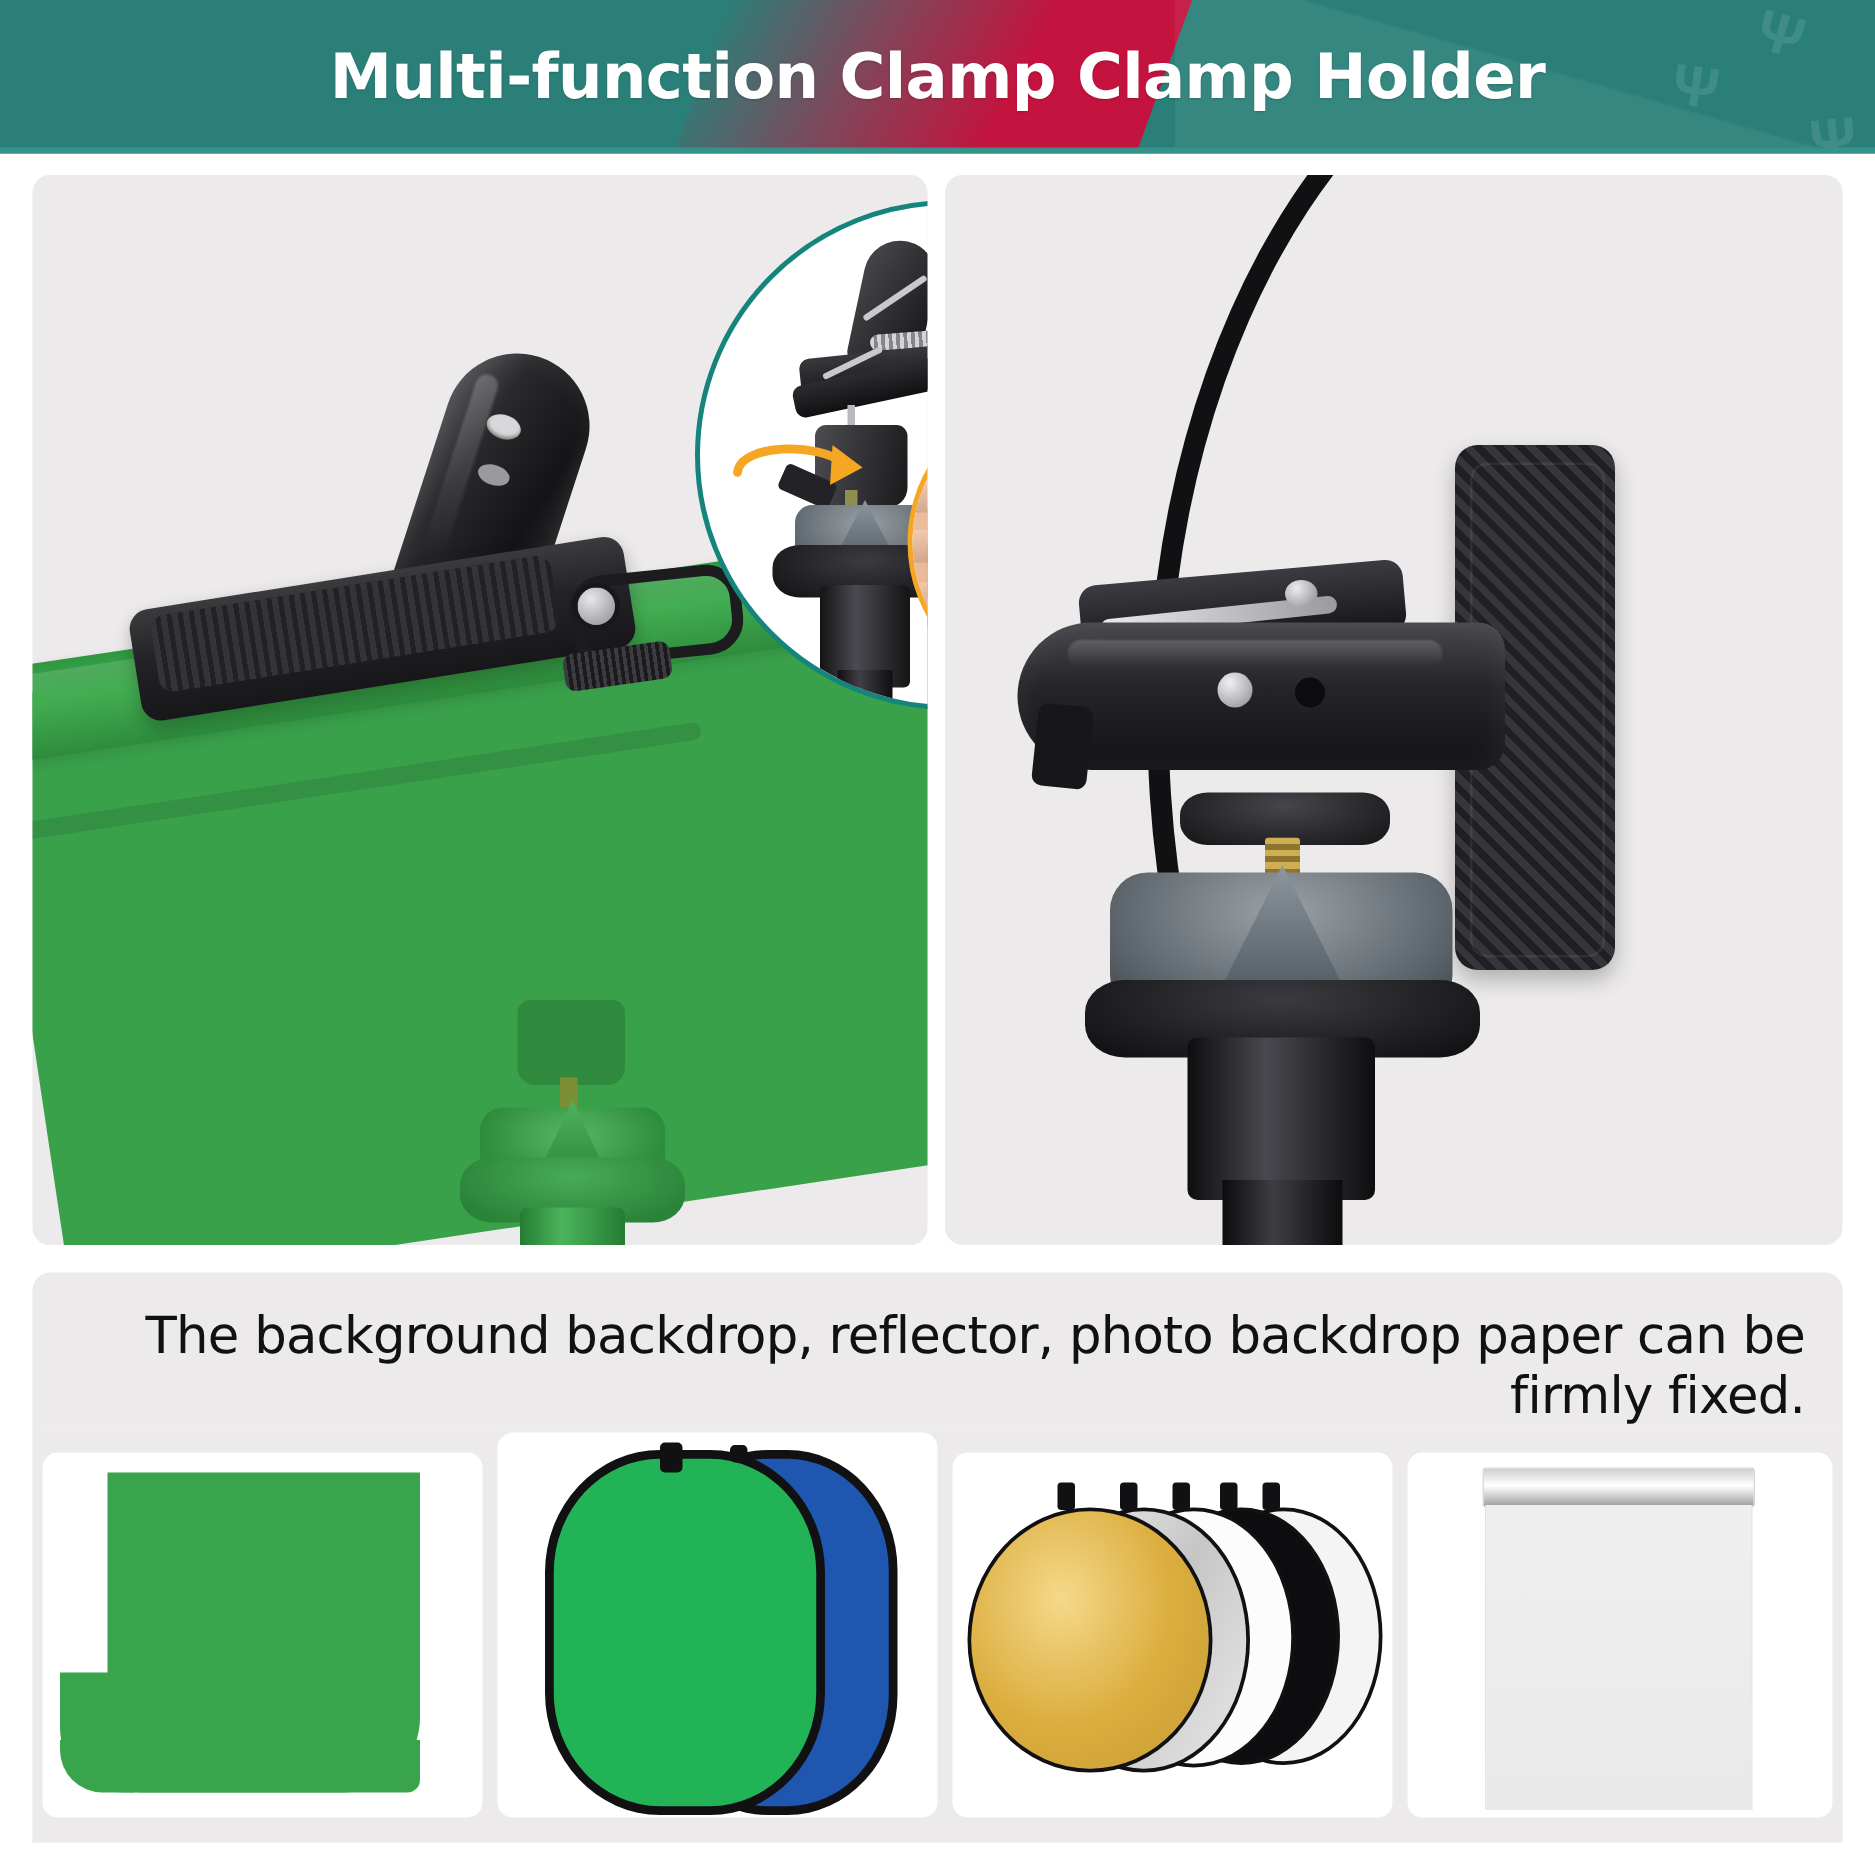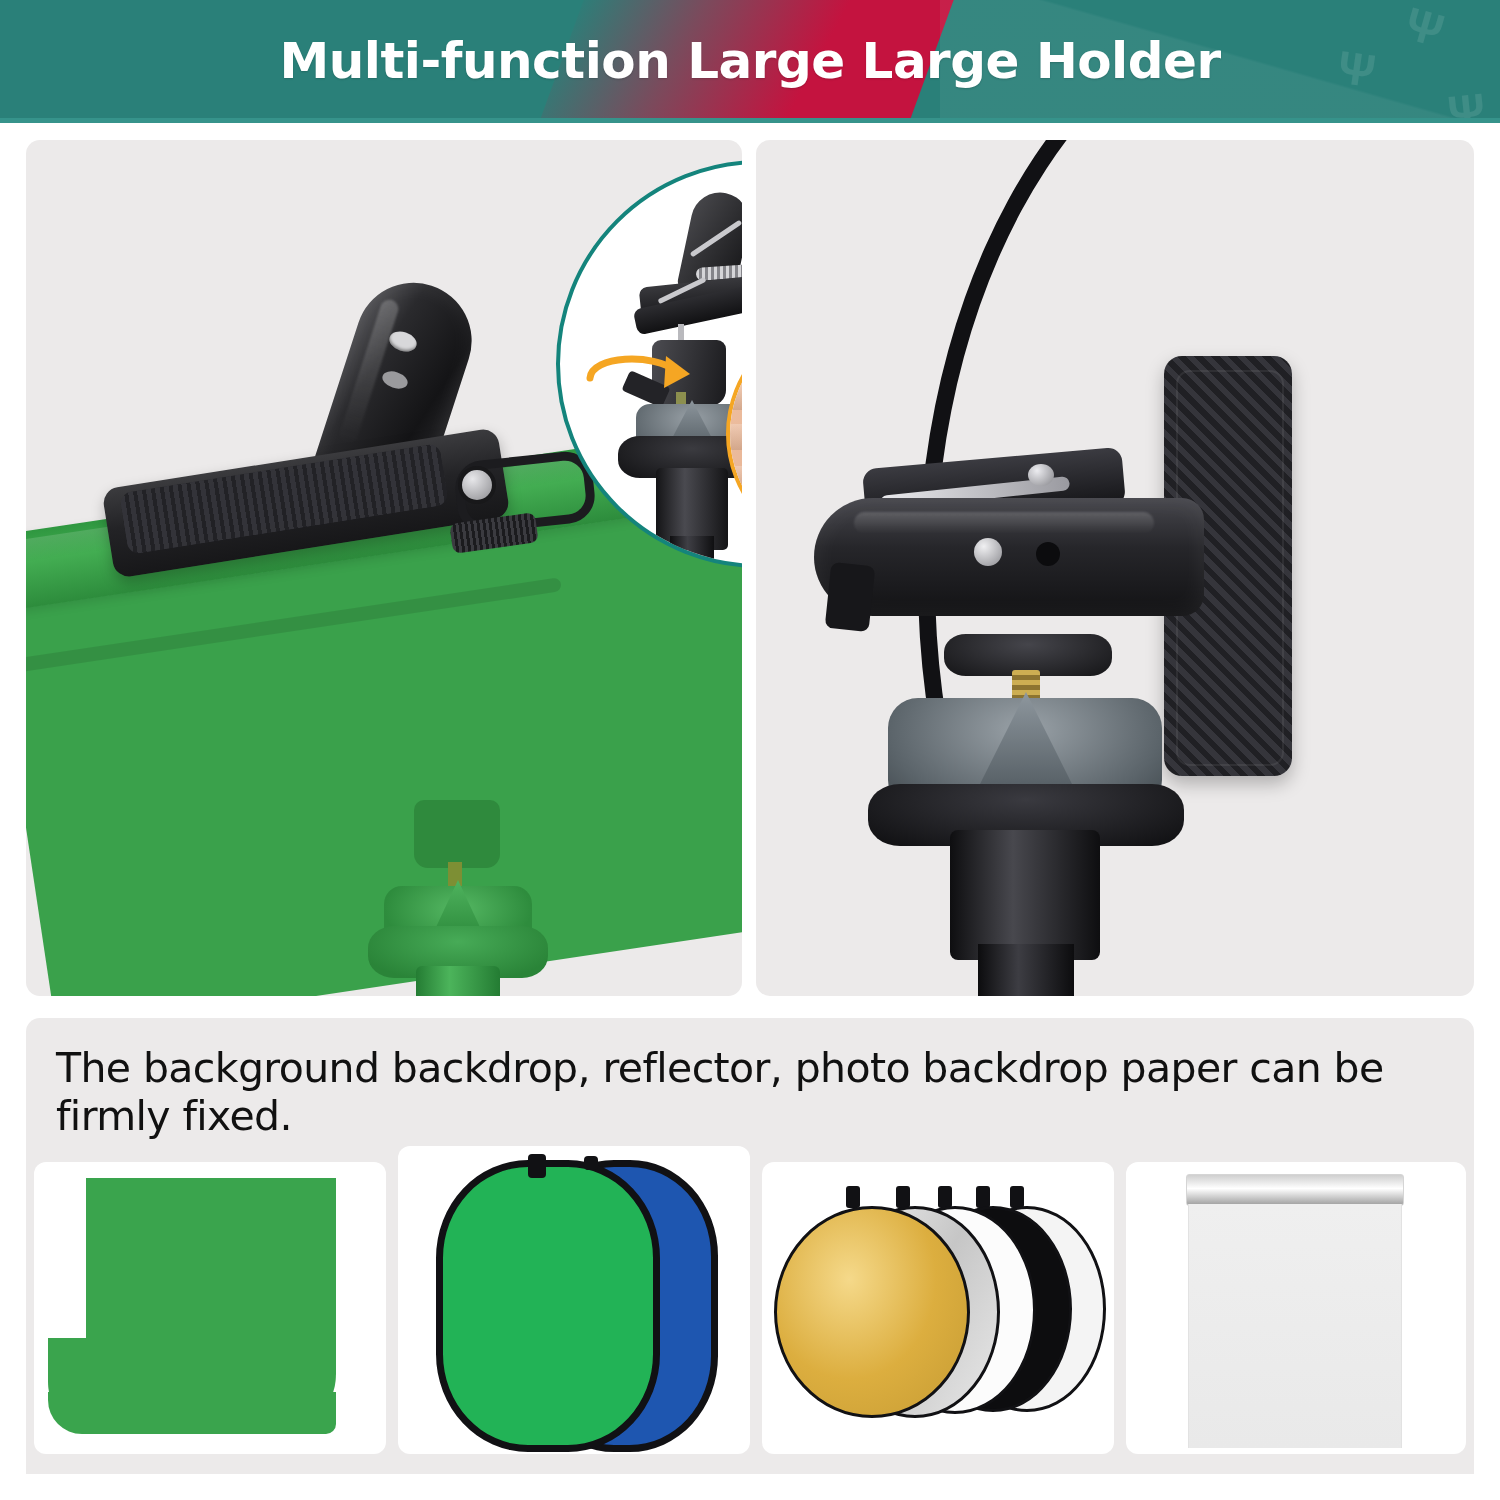--- a/index.html
+++ b/index.html
@@ -246,21 +246,21 @@
   .bh-base{position:absolute;left:2px;top:150px;width:316px;height:62px;background:radial-gradient(ellipse at 50% 25%,#3a3a40,#0e0e10);border-radius:32px/26px;}
   .bh-tube{position:absolute;left:84px;top:196px;width:150px;height:130px;background:linear-gradient(90deg,#0e0e10,#48484e 42%,#0e0e10);border-radius:8px;}
   .bh-pole{position:absolute;left:112px;top:310px;width:96px;height:110px;background:linear-gradient(90deg,#0c0c0e,#3d3d43 42%,#0c0c0e);}
 
   
   .caption{
     position:absolute;left:26px;top:1018px;width:1448px;height:124px;
     background:#eceaea;border-radius:14px 14px 0 0;
     padding:26px 30px 0 30px;box-sizing:border-box;
     color:#111;font-size:41px;line-height:1.18;font-weight:400;
-    font-family:"DejaVu Sans", sans-serif;letter-spacing:-0.6px;
+    font-family:"DejaVu Sans", sans-serif;letter-spacing:-0.6px;text-align:right;
   }
 
   
   .thumbs{position:absolute;left:26px;top:1142px;width:1448px;height:332px;}
   .thumbrow{position:absolute;left:0;top:0;width:1448px;height:332px;background:#eceaea;}
   .tcard{
     position:absolute;top:20px;height:292px;
     background:#ffffff;border-radius:12px;overflow:hidden;
   }
   .tcard.c1{left:8px;width:352px;}
@@ -318,21 +318,21 @@
 
 <div class="page">
 
   <div class="banner">
     <div class="banner-slash"></div>
     <div class="banner-slash2"></div>
     <div class="banner-diag"></div>
     <div class="leaf l1">Ψ</div>
     <div class="leaf l2">Ψ</div>
     <div class="leaf l3">Ψ</div>
-    <div class="banner-title">Multi-function Large Large Holder</div>
+    <div class="banner-title">Multi-function Clamp Clamp Holder</div>
   </div>
   <div class="banner-underline"></div>
 
   <div class="photos">
 
     <div class="panel left">
       <div class="green-sheet"></div>
       <div class="green-bar"></div>
       <div class="green-groove"></div>
 

